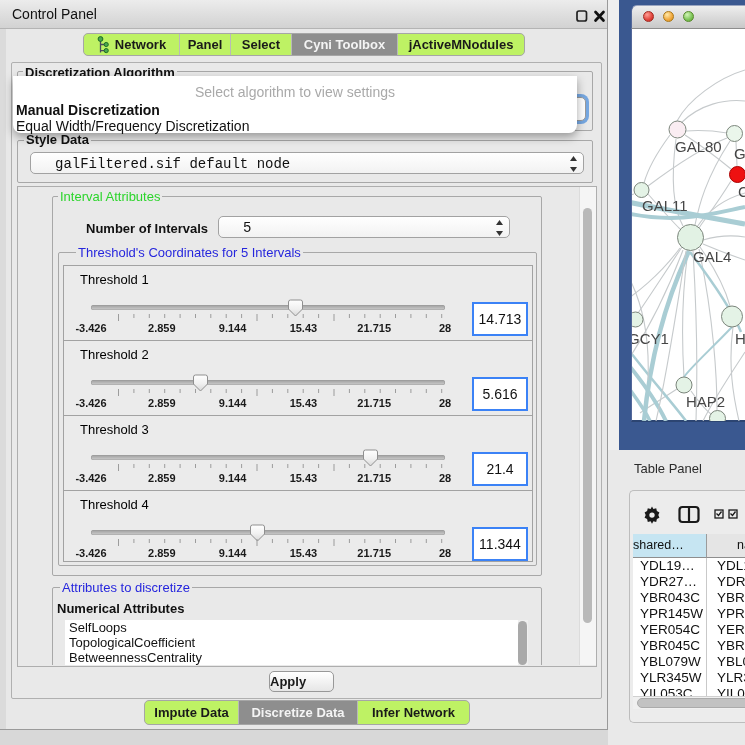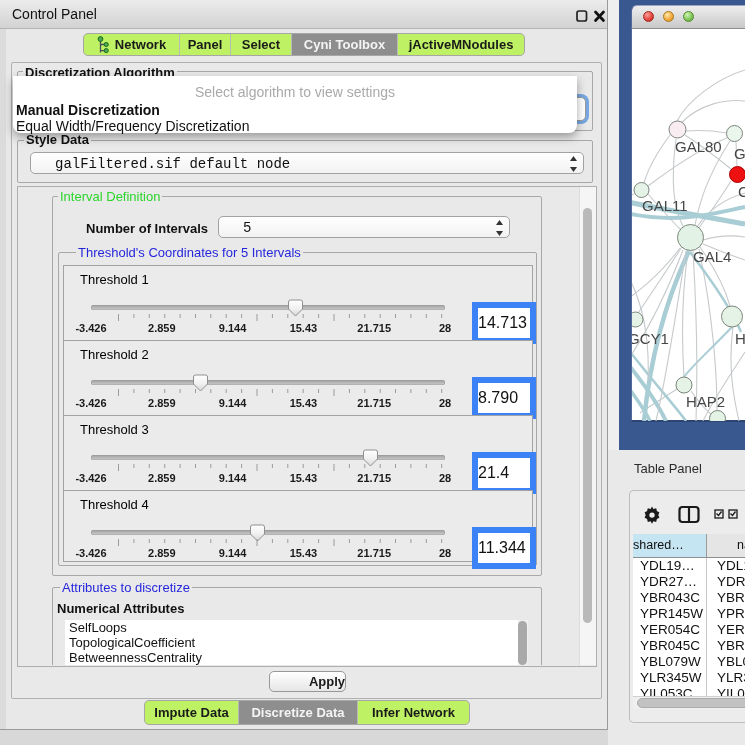--- a/index.html
+++ b/index.html
@@ -37,28 +37,28 @@
          background:#ebebeb;box-sizing:border-box;}
   .thname{position:absolute;left:16px;top:6px;font-size:13px;font-weight:normal;color:#000000;}
   .track{position:absolute;left:27px;top:39px;width:354px;height:5px;border-radius:3px;
          background:linear-gradient(#9d9d9d,#cfcfcf);box-shadow:inset 0 0 0 0.5px #9a9a9a;}
   .thumb{position:absolute;top:33px;width:15px;height:18px;}
   .ticks{position:absolute;left:27px;top:48px;width:355px;height:7px;}
   .tlabels{position:absolute;left:0;top:56px;width:470px;height:14px;
            font-size:11px;font-weight:bold;color:#1a1a1a;}
   .tlabels span{position:absolute;transform:translateX(-50%);}
   .vbox{position:absolute;left:408px;top:36px;width:52px;height:30px;background:#fff;
-        border:6px solid #3b82f6;font-size:16px;color:#111;line-height:30px;}
+        border:2px solid #3b82f6;font-size:14px;color:#111;text-align:center;line-height:30px;}
   
   #numlist{left:65px;top:50px;width:463px;height:46px;background:#fff;font-size:13px;color:#111;}
   #numlist div{padding-left:4px;height:15px;line-height:15px;}
   
   .btn{position:absolute;background:linear-gradient(#ffffff,#e6e6e6);
        border:1px solid #989898;border-radius:5px;font-size:13px;font-weight:bold;
-       color:#1a1a1a;text-align:right;padding-left:12px;}
+       color:#1a1a1a;text-align:left;}
   
   #desktop{left:619px;top:0;width:126px;height:450px;background:#3a5890;}
   #netframe-title{left:631px;top:5px;width:114px;height:23px;
       background:linear-gradient(#eeeeee,#c8c8c8);border-radius:6px 0 0 0;
       border-left:1px solid #54689a;border-top:1px solid #9aa5c0;box-sizing:border-box;}
   .light{position:absolute;top:5px;width:11px;height:11px;border-radius:50%;box-sizing:border-box;}
   #netcanvas{left:631px;top:28px;width:114px;height:394px;background:#fff;border-left:1px solid #54689a;border-top:1px solid #8d8d8d;border-bottom:2px solid #2c4572;box-sizing:border-box;}
   #tpanel{left:608px;top:450px;width:137px;height:295px;background:#e9e9e9;}
   #twin{left:629px;top:490px;width:116px;height:231px;background:#ececec;
         border:1px solid #bdbdbd;border-radius:5px 0 0 5px;border-right:none;}
@@ -133,21 +133,21 @@
       <defs>
 <linearGradient id="thg" x1="0" y1="0" x2="0" y2="1">
 <stop offset="0" stop-color="#ffffff"></stop>
           <stop offset="0.55" stop-color="#f0f0f0"></stop>
 <stop offset="1" stop-color="#d8d8d8"></stop>
         </linearGradient>
       </defs>
     </svg>
 
 <div class="grp" style="left:52px;top:196px;width:488px;height:378px;"></div>
-<div class="gtitle" style="left:58px;top:190px;color:#2bd52b;">Interval Definition</div>
+<div class="gtitle" style="left:58px;top:190px;color:#2bd52b;">Interval Attributes</div>
 <div class="abs" style="left:86px;top:221px;font-size:13px;font-weight:bold;color:#111;">Number of Intervals</div>
 <div class="combo" style="left:218px;top:216px;width:292px;height:22px;">
   <div class="ctxt">5</div>
   <div class="arr" style="top:3px;">
         <svg width="9" height="16" viewBox="0 0 9 16">
     <path d="M4.5 0 L8 5 L1 5 Z" fill="#333"></path>
           <path d="M4.5 16 L8 11 L1 11 Z" fill="#333"></path>
         </svg>
       </div>
 </div>
@@ -234,21 +234,21 @@
         <rect x="381.0" y="0" width="1" height="7" fill="#9c9c9c"></rect>
       </svg>
   <div class="tlabels">
         <span style="left:27.0px">-3.426</span>
         <span style="left:97.8px">2.859</span>
         <span style="left:168.6px">9.144</span>
         <span style="left:239.4px">15.43</span>
         <span style="left:310.2px">21.715</span>
         <span style="left:381.0px">28</span>
       </div>
-  <div class="vbox">8.790</div>
+  <div class="vbox">5.616</div>
 </div>
 
 <div class="thbox" style="top:415px;height:76px;">
   <div class="thname">Threshold 3</div>
   <div class="track"></div>
   <div class="thumb" style="left:299.2px">
     <svg width="15" height="18" viewBox="0 0 15 18">
       <path d="M2.5 1 h10 a2 2 0 0 1 2 2 v7 l-7 7 l-7 -7 v-7 a2 2 0 0 1 2 -2 z" fill="url(#thg)" stroke="#8f8f8f" stroke-width="1"></path>
     </svg>
   </div>

